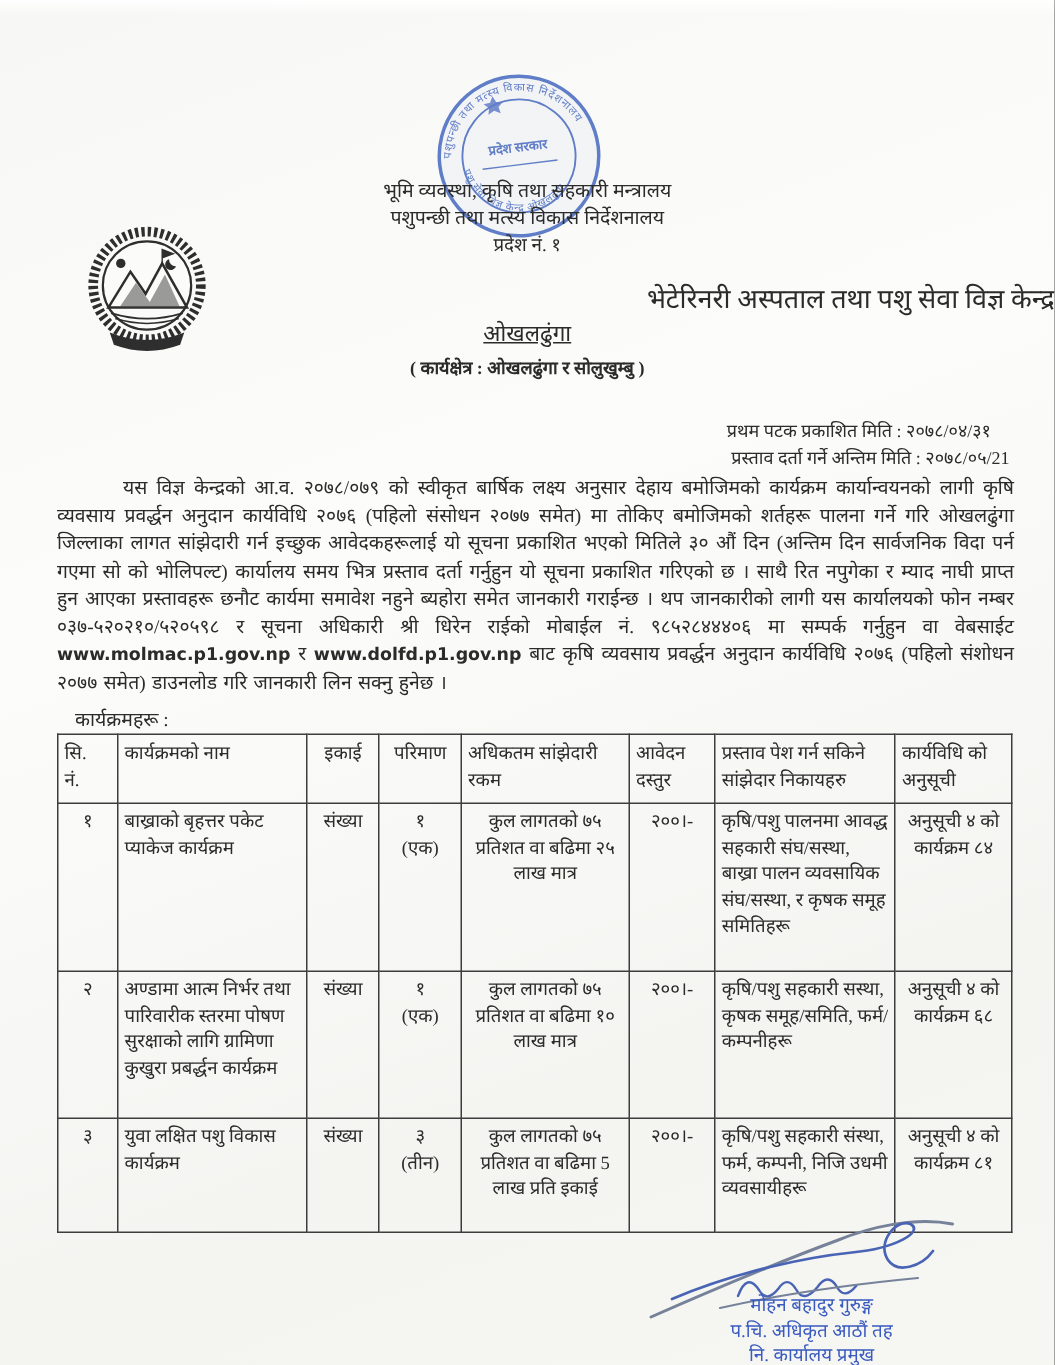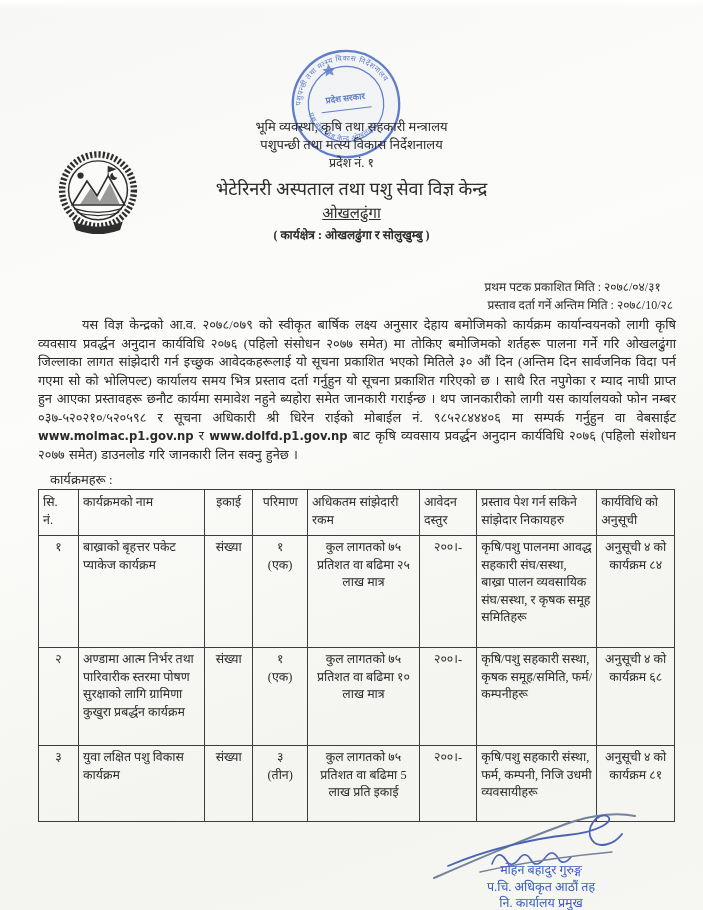--- a/index.html
+++ b/index.html
@@ -23,21 +23,21 @@
 
   
   .stamp { position:absolute; left:288px; top:46px; width:116px; height:116px;
            transform:rotate(-7deg); opacity:.82; }
 
   
   .header-block { position:absolute; top:118px; left:0; width:100%; text-align:center; }
   .h-ministry   { font-size:13px;   line-height:18px; }
   .h-directorate{ font-size:13px;   line-height:18px; }
   .h-province   { font-size:12.5px; line-height:18px; }
-  .h-office     { font-size:18px;   line-height:24px; margin-top:5px; }
+  .h-office     { font-size:18px;   line-height:24px; margin-top:15px;text-align:right; }
   .h-district   { font-size:15px;   line-height:21px; margin-top:2px;text-decoration:underline; }
   .h-jurisdiction{ font-size:12px;  line-height:17px; margin-top:3px; font-weight:bold; }
 
   
   .title-wrap { position:absolute; top:244px; left:0; width:100%; text-align:center; }
   .title-wrap span{
     font-size:15.5px; font-weight:bold;
     border-bottom:1.5px solid #2b2b2b; padding:0 2px 2px 2px; letter-spacing:.3px;
   }
 
@@ -130,21 +130,21 @@
     <div class="h-directorate">पशुपन्छी तथा मत्स्य विकास निर्देशनालय</div>
     <div class="h-province">प्रदेश नं. १</div>
     <div class="h-office">भेटेरिनरी अस्पताल तथा पशु सेवा विज्ञ केन्द्र</div>
     <div class="h-district">ओखलढुंगा</div>
     <div class="h-jurisdiction">( कार्यक्षेत्र : ओखलढुंगा र सोलुखुम्बु )</div>
   </div>
 
 
   <div class="dates">
     <div class="d1">प्रथम पटक प्रकाशित मिति : २०७८/०४/३१</div>
-    <div class="d2">प्रस्ताव दर्ता गर्ने अन्तिम मिति : २०७८/10/२८</div>
+    <div class="d2">प्रस्ताव दर्ता गर्ने अन्तिम मिति : २०७८/०५/21</div>
   </div>
 
   <p class="body-text"><span>यस विज्ञ केन्द्रको आ.व. २०७८/०७९ को स्वीकृत बार्षिक लक्ष्य अनुसार देहाय बमोजिमको कार्यक्रम कार्यान्वयनको लागी कृषि व्यवसाय प्रवर्द्धन अनुदान कार्यविधि २०७६ (पहिलो संसोधन २०७७ समेत) मा तोकिए बमोजिमको शर्तहरू पालना गर्ने गरि ओखलढुंगा जिल्लाका लागत सांझेदारी गर्न इच्छुक आवेदकहरूलाई यो सूचना प्रकाशित भएको मितिले ३० औं दिन (अन्तिम दिन सार्वजनिक विदा पर्न गएमा सो को भोलिपल्ट) कार्यालय समय भित्र प्रस्ताव दर्ता गर्नुहुन यो सूचना प्रकाशित गरिएको छ । साथै रित नपुगेका र म्याद नाघी प्राप्त हुन आएका प्रस्तावहरू छनौट कार्यमा समावेश नहुने ब्यहोरा समेत जानकारी गराईन्छ । थप जानकारीको लागी यस कार्यालयको फोन नम्बर ०३७-५२०२१०/५२०५९८ र सूचना अधिकारी श्री धिरेन राईको मोबाईल नं. ९८५२८४४४०६ मा सम्पर्क गर्नुहुन वा वेबसाईट </span><span class="url">www.molmac.p1.gov.np</span><span> र </span><span class="url">www.dolfd.p1.gov.np</span><span> बाट कृषि व्यवसाय प्रवर्द्धन अनुदान कार्यविधि २०७६ (पहिलो संशोधन २०७७ समेत) डाउनलोड गरि जानकारी लिन सक्नु हुनेछ ।</span></p>
 
   <div class="programs-label">कार्यक्रमहरू :</div>
 
   <table class="programs">
     <tbody>
         <tr class="hdr">
       <th class="c-sn">सि.

